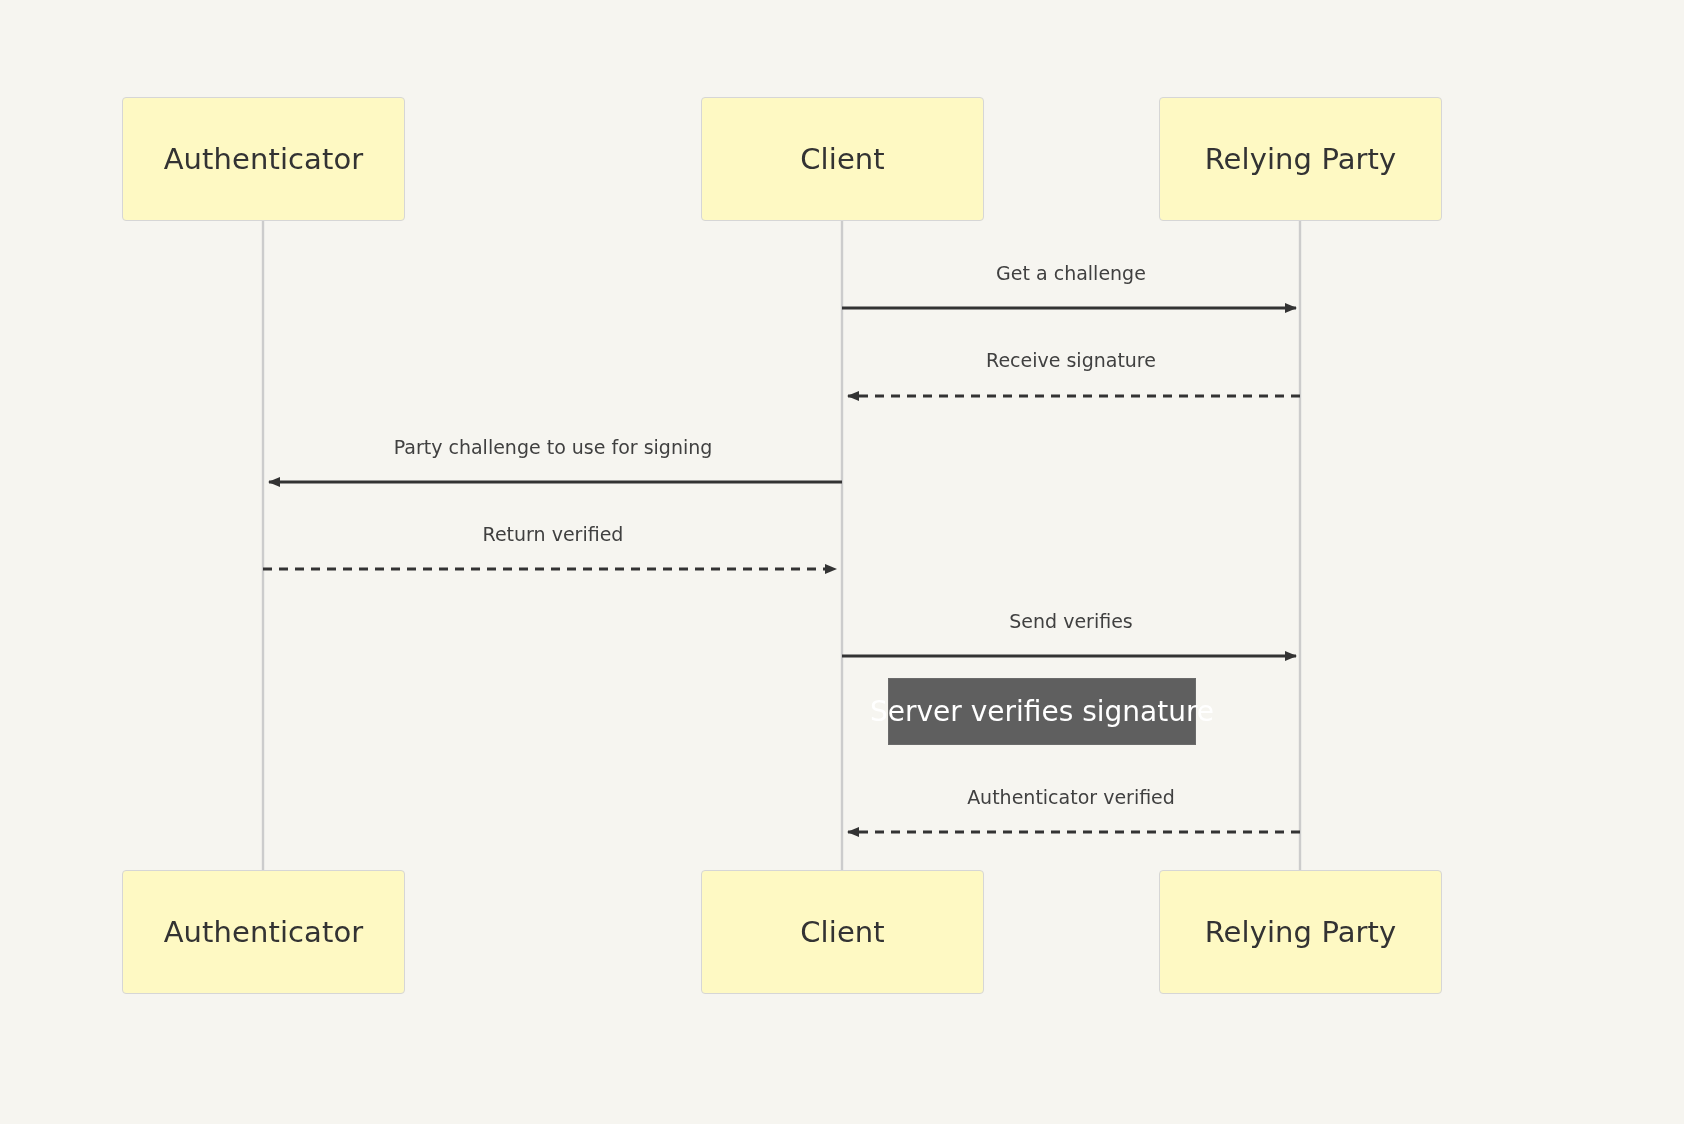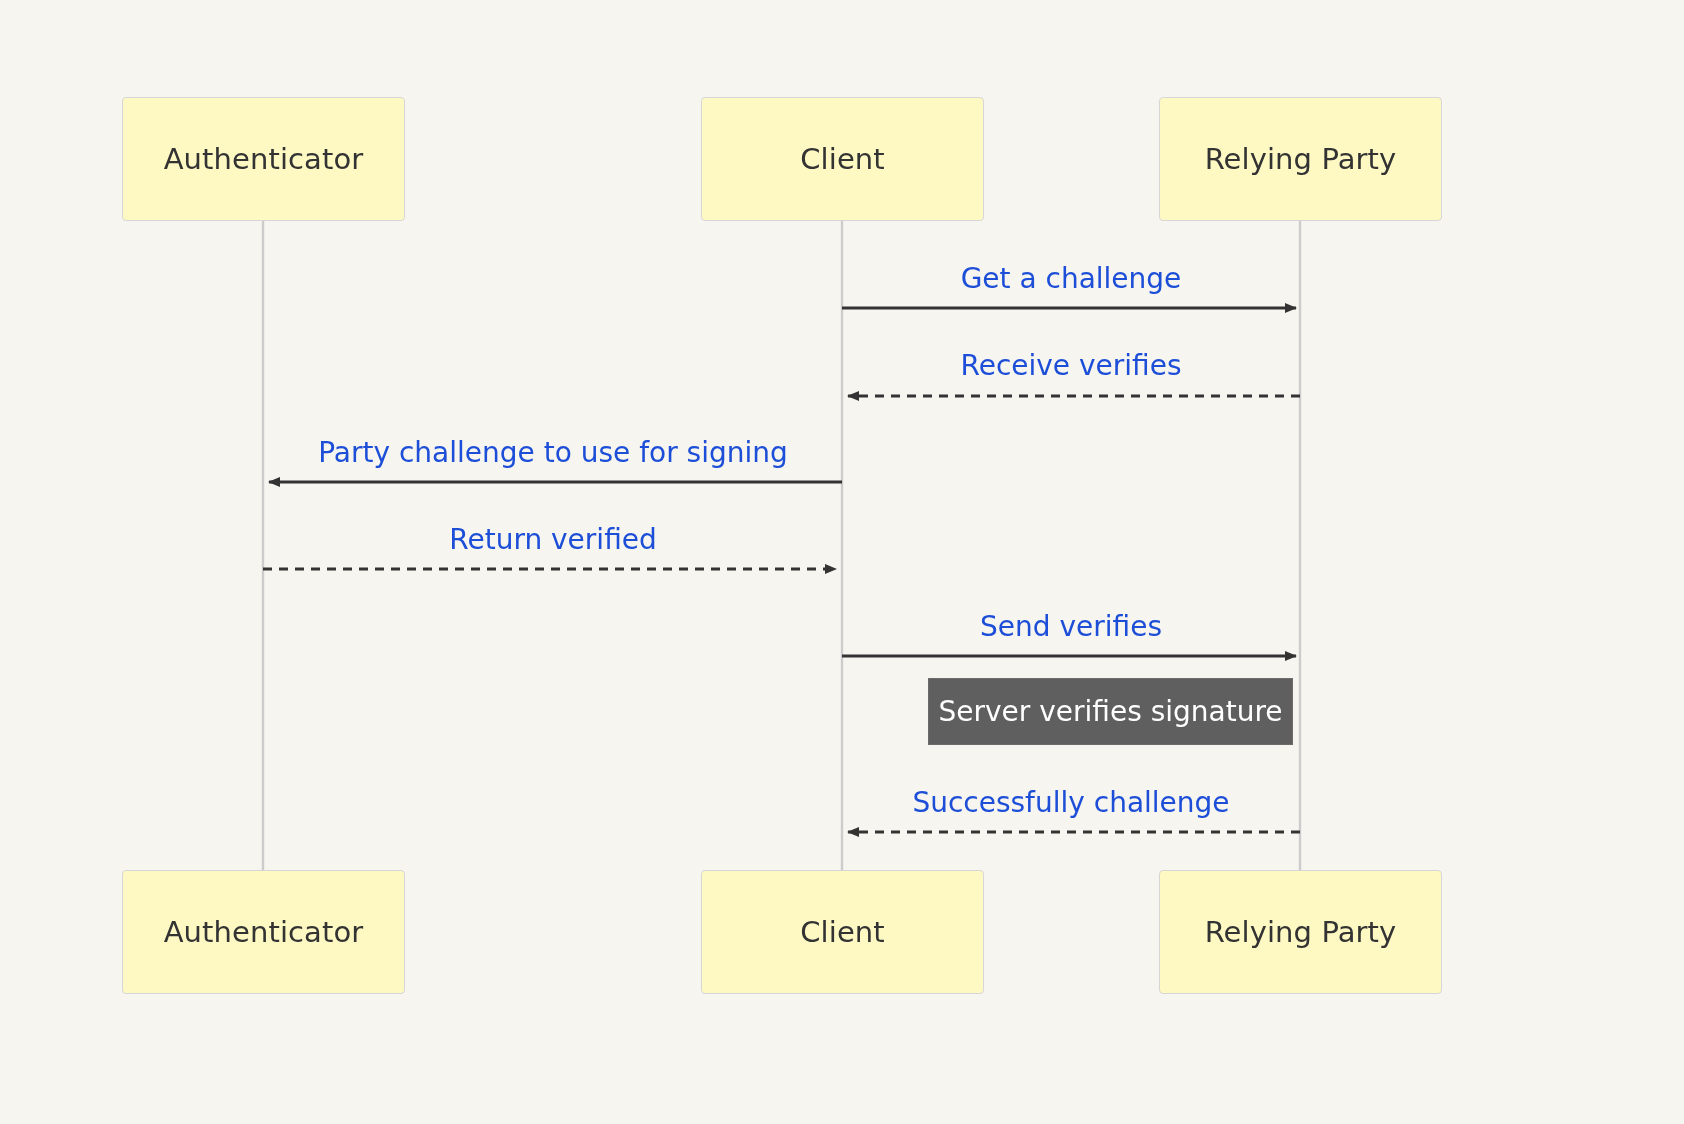--- a/index.html
+++ b/index.html
@@ -37,22 +37,22 @@
   }
   .participant-label {
     font-size: 29px;
     color: #333333;
     font-family: "DejaVu Sans", sans-serif;
     letter-spacing: 0.1px;
     white-space: nowrap;
   }
   .msg-label {
     position: absolute;
-    font-size: 28px;
-    color: #1d4ed8;
+    font-size: 19px;
+    color: #404040;
     font-family: "DejaVu Sans", sans-serif;
     white-space: nowrap;
     transform: translateX(-50%);
     text-align: right;
   }
   .note-box {
     position: absolute;
     box-sizing: border-box;
     background: #5f5f5f;
     border: 1.3px solid #6b6b6b;
@@ -120,27 +120,27 @@
   <div class="participant-box" style="left:701px; top:870px; width:283px; height:124px;">
     <span class="participant-label">Client</span>
   </div>
 
   <div class="participant-box" style="left:1159px; top:870px; width:283px; height:124px;">
     <span class="participant-label">Relying Party</span>
   </div>
 
   <div class="msg-label" style="left:1071px; top:262px;">Get a challenge</div>
 
-  <div class="msg-label" style="left:1071px; top:349px;">Receive verifies</div>
+  <div class="msg-label" style="left:1071px; top:349px;">Receive signature</div>
 
   <div class="msg-label" style="left:553px; top:436px;">Party challenge to use for signing</div>
 
   <div class="msg-label" style="left:553px; top:523px;">Return verified</div>
 
   <div class="msg-label" style="left:1071px; top:610px;">Send verifies</div>
 
-  <div class="msg-label" style="left:1071px; top:786px;">Successfully challenge</div>
+  <div class="msg-label" style="left:1071px; top:786px;">Authenticator verified</div>
 
-  <div class="note-box" style="left:888px; top:678px; width:365px; height:67px;margin-left:40px;">
+  <div class="note-box" style="left:888px; top:678px; width:308px; height:67px;">
     <span class="note-label">Server verifies signature</span>
   </div>
 
 </div>
 
 </body></html>

